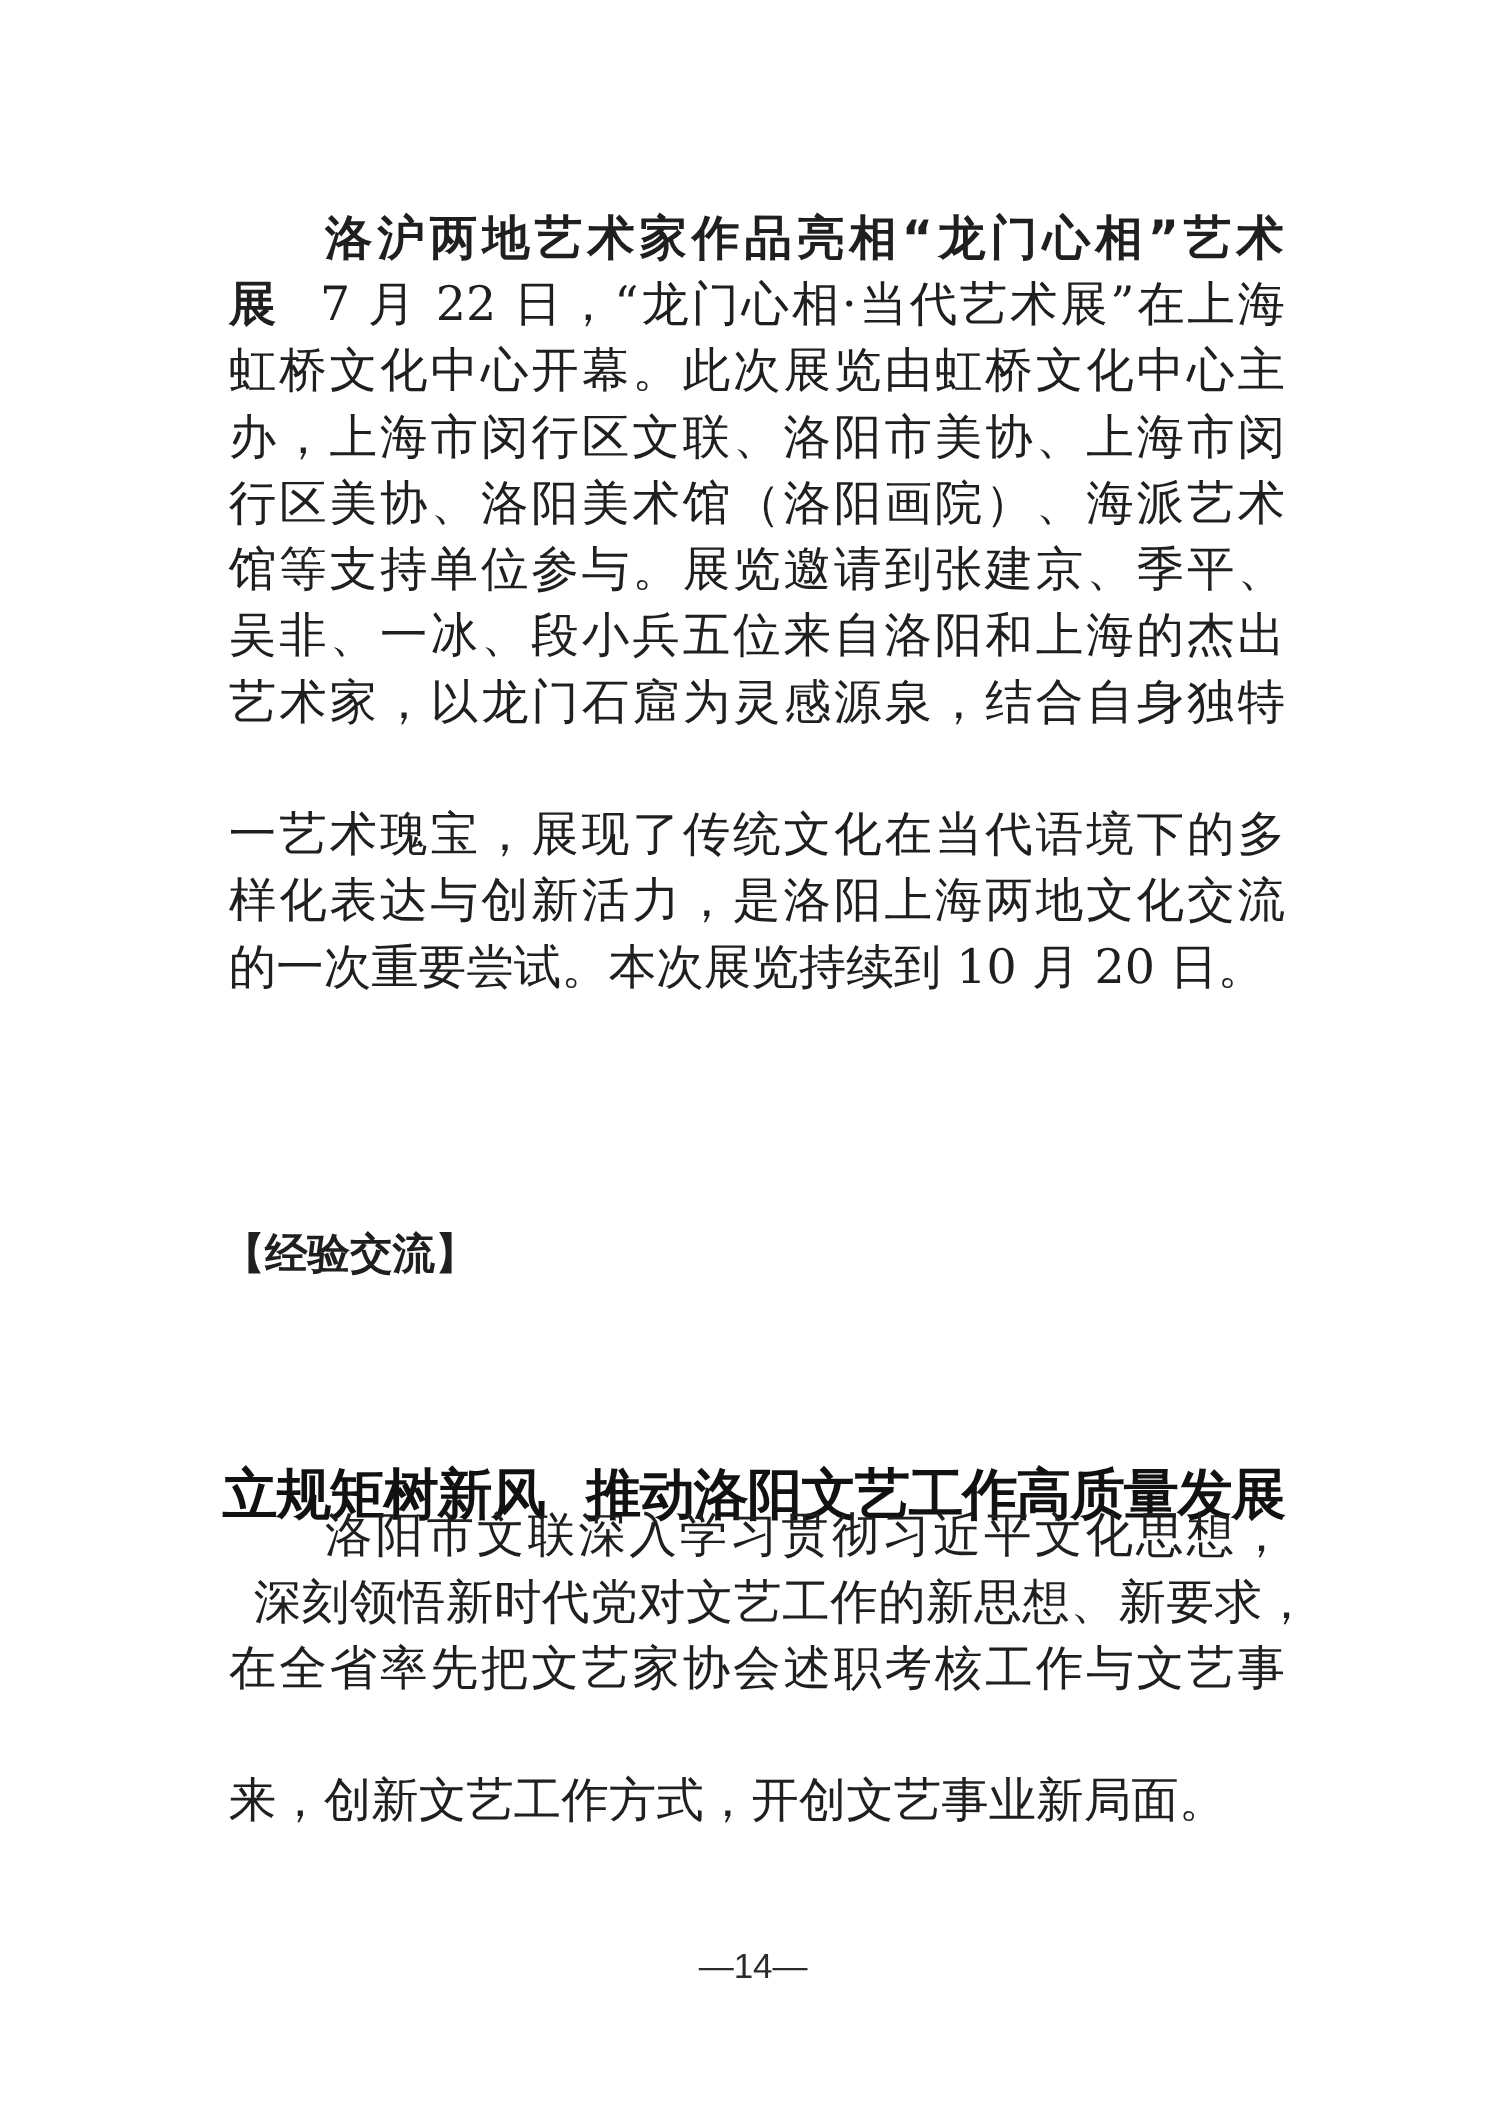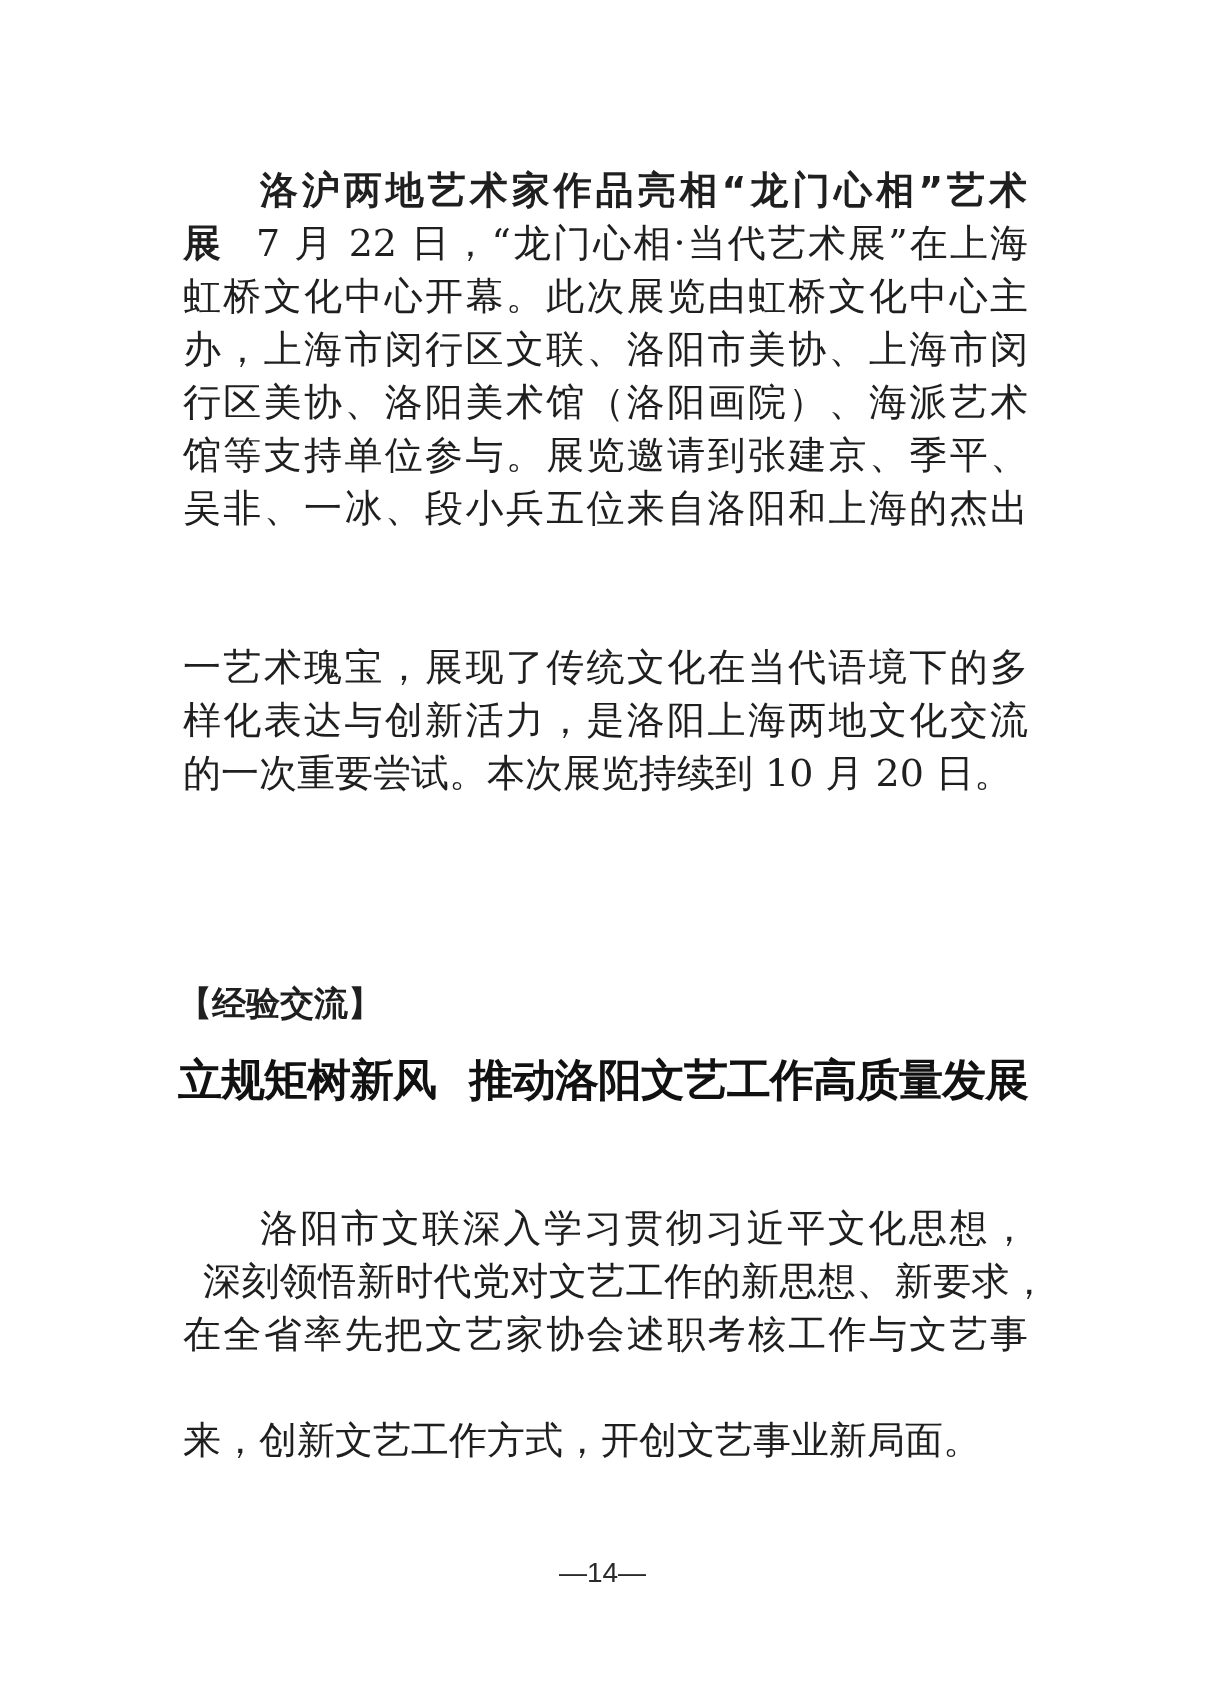--- a/index.html
+++ b/index.html
@@ -55,21 +55,21 @@
       font-family: "DejaVu Sans", "Liberation Sans", sans-serif;
       font-weight: bold;
       font-size: 34px;
       line-height: 50px;
       color: #1f1f1f;
       white-space: nowrap;
     }
     .article-title {
       position: absolute;
       left: 178px;
-      top: 1048px;
+      top: 1164px;
       width: 850px;
       font-family: "DejaVu Serif", "Liberation Serif", serif;
       font-weight: bold;
       font-size: 44px;
       line-height: 64px;
       color: #111111;
       white-space: nowrap;
       letter-spacing: -1px;
       display: flex;
       justify-content: space-between;
@@ -98,20 +98,21 @@
     <span class="bold-heading">展</span>
     <span class="gap"></span>
     <span style="flex:1; text-align:justify; text-align-last:justify;">7 月 22 日，“龙门心相·当代艺术展”在上海</span>
   </div>
 
   <div class="line" style="top:268px;">虹桥文化中心开幕。此次展览由虹桥文化中心主</div>
   <div class="line" style="top:321px;">办，上海市闵行区文联、洛阳市美协、上海市闵</div>
   <div class="line" style="top:374px;">行区美协、洛阳美术馆（洛阳画院）、海派艺术</div>
   <div class="line" style="top:427px;">馆等支持单位参与。展览邀请到张建京、季平、</div>
   <div class="line" style="top:480px;">吴非、一冰、段小兵五位来自洛阳和上海的杰出</div>
+  <div class="line" style="top:533px;">艺术家，以龙门石窟为灵感源泉，结合自身独特</div>
   <div class="line" style="top:639px;">一艺术瑰宝，展现了传统文化在当代语境下的多</div>
   <div class="line" style="top:692px;">样化表达与创新活力，是洛阳上海两地文化交流</div>
   <div class="line last" style="top:745px;">的一次重要尝试。本次展览持续到 10 月 20 日。</div>
 
   <div class="section-tag">【经验交流】</div>
 
   <div class="article-title">
     <span>立规矩树新风</span>
     <span>推动洛阳文艺工作高质量发展</span>
   </div>

